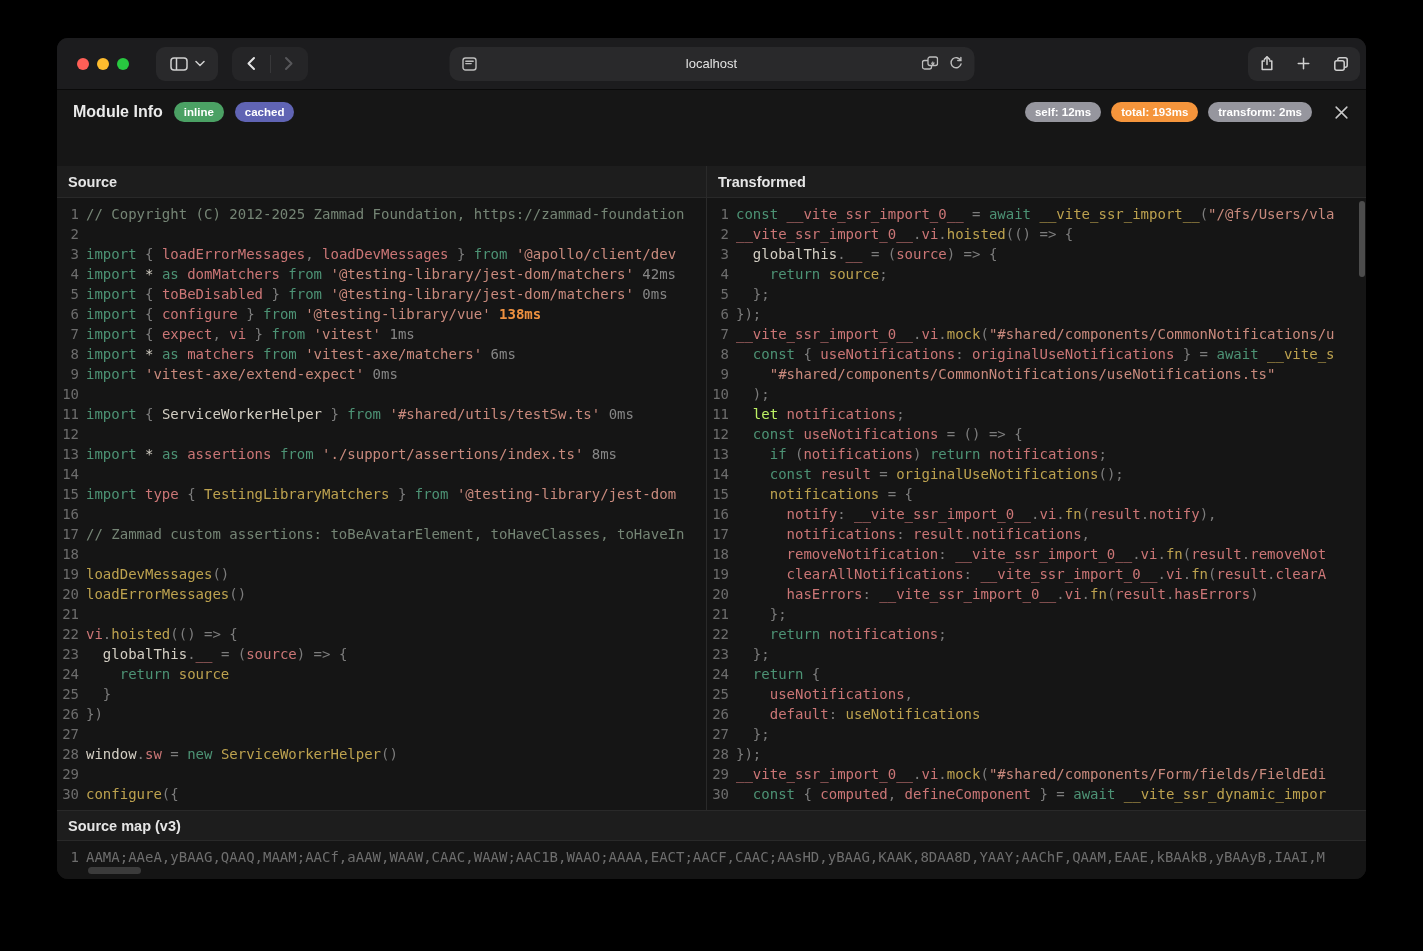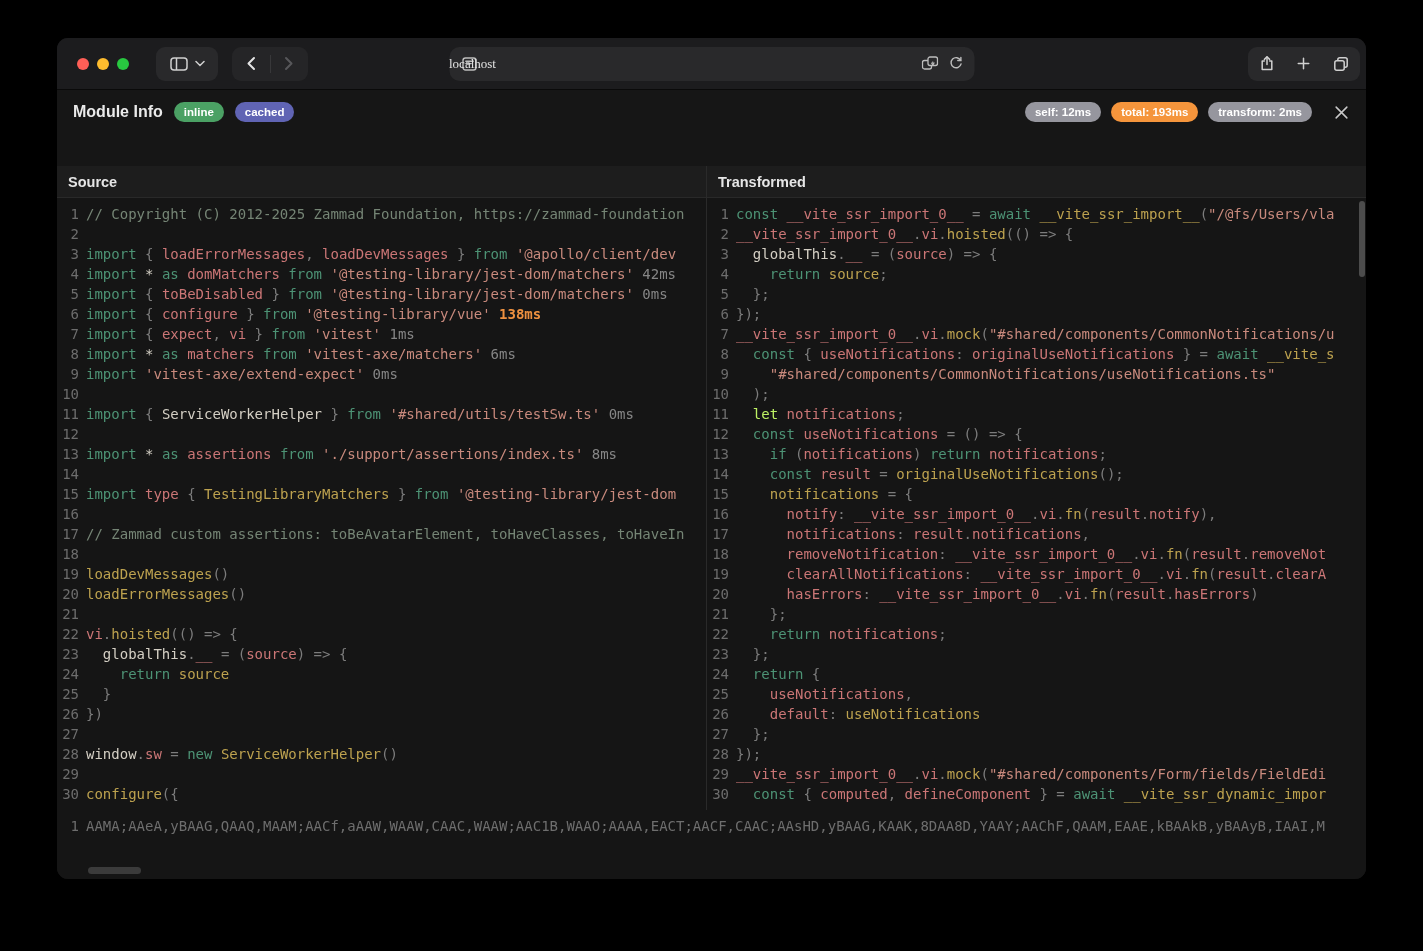--- a/index.html
+++ b/index.html
@@ -15,22 +15,22 @@
   .traffic { display:flex; gap:8px; margin-left:20px; }
   .light { width:12px; height:12px; border-radius:50%; }
   .tb-pill { height:34px; background:#29292b; border-radius:9px; display:flex;
              align-items:center; justify-content:center; }
   .sidebar-pill { width:62px; margin-left:27px; gap:7px; }
   .nav-pill { width:76px; margin-left:14px; background:#252527; position:relative; }
   .nav-half { width:38px; height:34px; display:flex; align-items:center; justify-content:center; }
   .nav-div { position:absolute; left:38px; top:8px; width:1px; height:18px; background:#38383a; }
   .urlbar { position:absolute; left:50%; transform:translateX(-50%); width:525px; height:34px;
             background:#29292b; border-radius:10px; display:flex; align-items:center; }
-  .url-text { position:absolute; left:0; right:0; text-align:left; color:#e3e3e3;
-              font-size:13px;font-family:Liberation Serif, serif; }
+  .url-text { position:absolute; left:0; right:0; text-align:center; color:#e3e3e3;
+              font-size:13px; }
   .url-left { margin-left:12px; display:flex; }
   .url-right { margin-left:auto; margin-right:11px; display:flex; gap:10px; z-index:2; }
   .right-pill { width:112px; margin-left:auto; margin-right:6px; justify-content:space-around; }
   svg { display:block; }
 
   
   .mod-header { height:76px; flex-shrink:0; background:#161616; padding:12px 0 0 16px; }
   .mod-title-row { display:flex; align-items:center; }
   .mod-title { font-size:16px; font-weight:bold; color:#eaeaea; }
   .badge { height:20px; display:inline-flex; align-items:center; padding:0 10px;
@@ -241,20 +241,21 @@
           <div class="code-line"><span class="line-num">27</span><span class="line-code"><span style="color: rgb(124, 124, 124);">  };</span></span></div>
           <div class="code-line"><span class="line-num">28</span><span class="line-code"><span style="color: rgb(124, 124, 124);">});</span></span></div>
           <div class="code-line"><span class="line-num">29</span><span class="line-code"><span style="color: rgb(203, 118, 118);">__vite_ssr_import_0__</span><span style="color: rgb(124, 124, 124);">.</span><span style="color: rgb(203, 118, 118);">vi</span><span style="color: rgb(124, 124, 124);">.</span><span style="color: rgb(189, 162, 79);">mock</span><span style="color: rgb(124, 124, 124);">(</span><span style="color: rgb(201, 138, 125);">"#shared/components/Form/fields/FieldEdi</span></span></div>
           <div class="code-line"><span class="line-num">30</span><span class="line-code"><span style="color: rgb(77, 147, 117);">  const</span><span style="color: rgb(124, 124, 124);"> { </span><span style="color: rgb(203, 118, 118);">computed</span><span style="color: rgb(124, 124, 124);">, </span><span style="color: rgb(203, 118, 118);">defineComponent</span><span style="color: rgb(124, 124, 124);"> } = </span><span style="color: rgb(77, 147, 117);">await</span><span style="color: rgb(189, 162, 79);"> __vite_ssr_dynamic_impor</span></span></div>
           <div class="vscrollbar"></div>
         </div>
     </div>
   </div>
 
   <div class="sourcemap">
+    <div class="sm-header">Source map (v3)</div>
     <div class="sm-line">
       <div class="code-line">
         <span class="line-num">1</span>
         <span class="line-code sm-text">AAMA;AAeA,yBAAG,QAAQ,MAAM;AACf,aAAW,WAAW,CAAC,WAAW;AAC1B,WAAO;AAAA,EACT;AACF,CAAC;AAsHD,yBAAG,KAAK,8DAA8D,YAAY;AAChF,QAAM,EAAE,kBAAkB,yBAAyB,IAAI,M</span>
       </div>
     </div>
     <div class="hscrollbar"></div>
   </div>
 
 </div>

